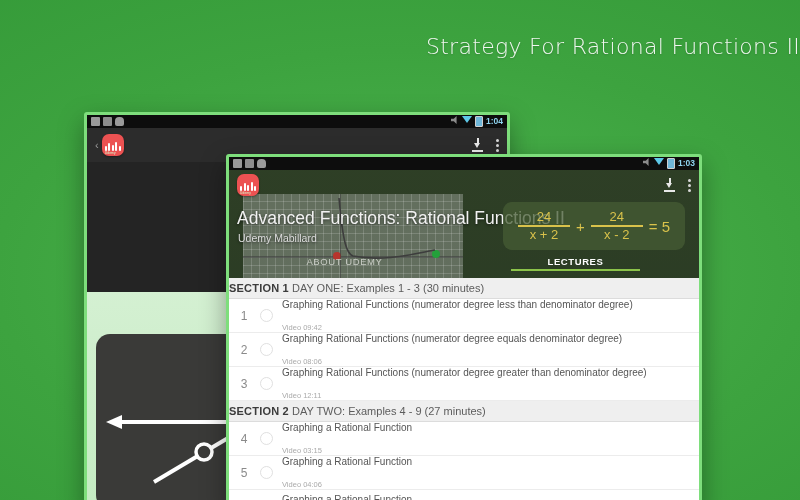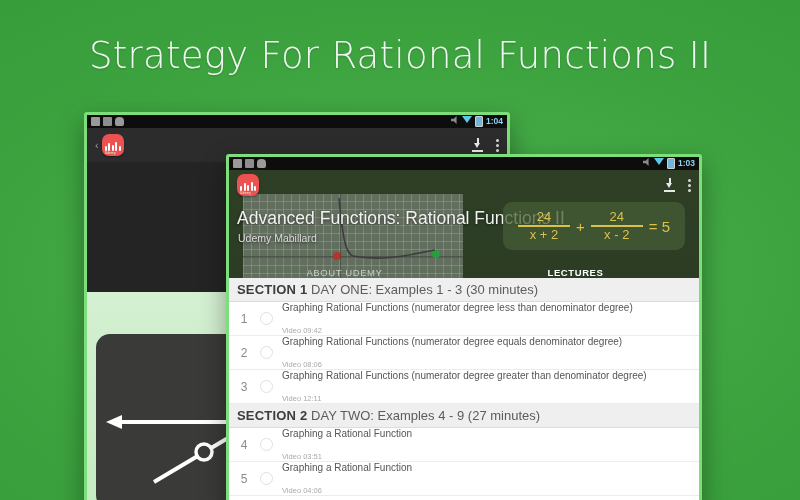--- a/index.html
+++ b/index.html
@@ -8,22 +8,22 @@
     font-family:"Liberation Sans","DejaVu Sans",sans-serif;
     background:#3ba23e;
     position:relative;
   }
   .bg{
     position:absolute;inset:0;
     background:
       radial-gradient(ellipse 900px 500px at 50% 55%, #4cb44e 0%, #3da33f 45%, #2f9434 100%);
   }
   .hero-title{
-    position:absolute;top:34px;left:0;width:800px;text-align:center;
-    color:#f0f7f0;font-size:37px;font-weight:300;letter-spacing:.3px;
+    position:absolute;top:34px;left:0;width:800px;text-align:right;
+    color:#f0f7f0;font-size:22px;font-weight:300;letter-spacing:.3px;
     text-shadow:0 1px 2px rgba(0,0,0,.18);
     font-family:"DejaVu Sans",sans-serif;
   }
 
   
   .tablet{
     position:absolute;
     border:3px solid #7ede7c;
     border-radius:3px;
     box-shadow:0 10px 26px rgba(0,0,0,.35);
@@ -108,28 +108,28 @@
     background:rgba(70,92,52,.75);border-radius:9px;
     display:flex;align-items:center;justify-content:center;gap:6px;
     color:#d9c24b;font-size:15px;
   }
   .frac{display:inline-flex;flex-direction:column;align-items:center;line-height:1.02;}
   .frac .num{font-size:13px;}
   .frac .bar{width:52px;height:1.6px;background:#d9c24b;margin:1.5px 0;}
   .frac .den{font-size:13px;}
   .tabs{
     position:absolute;left:0;right:8px;bottom:0;height:22px;
-    display:flex;align-items:flex-end;
+    display:flex;align-items:flex-start;
   }
   .tab{flex:1;text-align:center;color:#c8ccc4;font-size:9.5px;letter-spacing:.6px;position:relative;}
   .tab.active{color:#fff;font-weight:bold;}
   .tab.active:after{content:"";position:absolute;left:22%;right:22%;bottom:-4px;height:2.5px;background:#8bc34a;}
   .section-head{
     background:#efefef;border-bottom:1px solid #dcdcdc;
-    padding:4px 8px;font-size:13px;color:#5c5c5c;
+    padding:4px 0;font-size:11px;color:#5c5c5c;
   }
   .section-head b{color:#3c3c3c;font-weight:bold;letter-spacing:.2px;}
   .lecture{
     display:flex;align-items:center;gap:9px;
     padding:6px 8px;border-bottom:1px solid #ececec;background:#fff;height:21px;
   }
   .lec-num{width:14px;text-align:center;color:#8a8a8a;font-size:12px;}
   .lec-circle{width:11px;height:11px;border-radius:50%;border:1.3px solid #e0e0e0;flex:0 0 auto;}
   .lec-text .t{font-size:10px;color:#555;line-height:1.15;}
   .lec-text .s{font-size:7.5px;color:#aaa;margin-top:13px;}
@@ -313,21 +313,21 @@
     <div class="section-head">
       <b>SECTION 2</b>
       <span>DAY TWO: Examples 4 - 9 (27 minutes)</span>
     </div>
 
     <div class="lecture">
       <div class="lec-num">4</div>
       <div class="lec-circle"></div>
       <div class="lec-text">
         <div class="t">Graphing a Rational Function</div>
-        <div class="s">Video  03:51</div>
+        <div class="s">Video  03:15</div>
       </div>
     </div>
 
     <div class="lecture">
       <div class="lec-num">5</div>
       <div class="lec-circle"></div>
       <div class="lec-text">
         <div class="t">Graphing a Rational Function</div>
         <div class="s">Video  04:06</div>
       </div>

